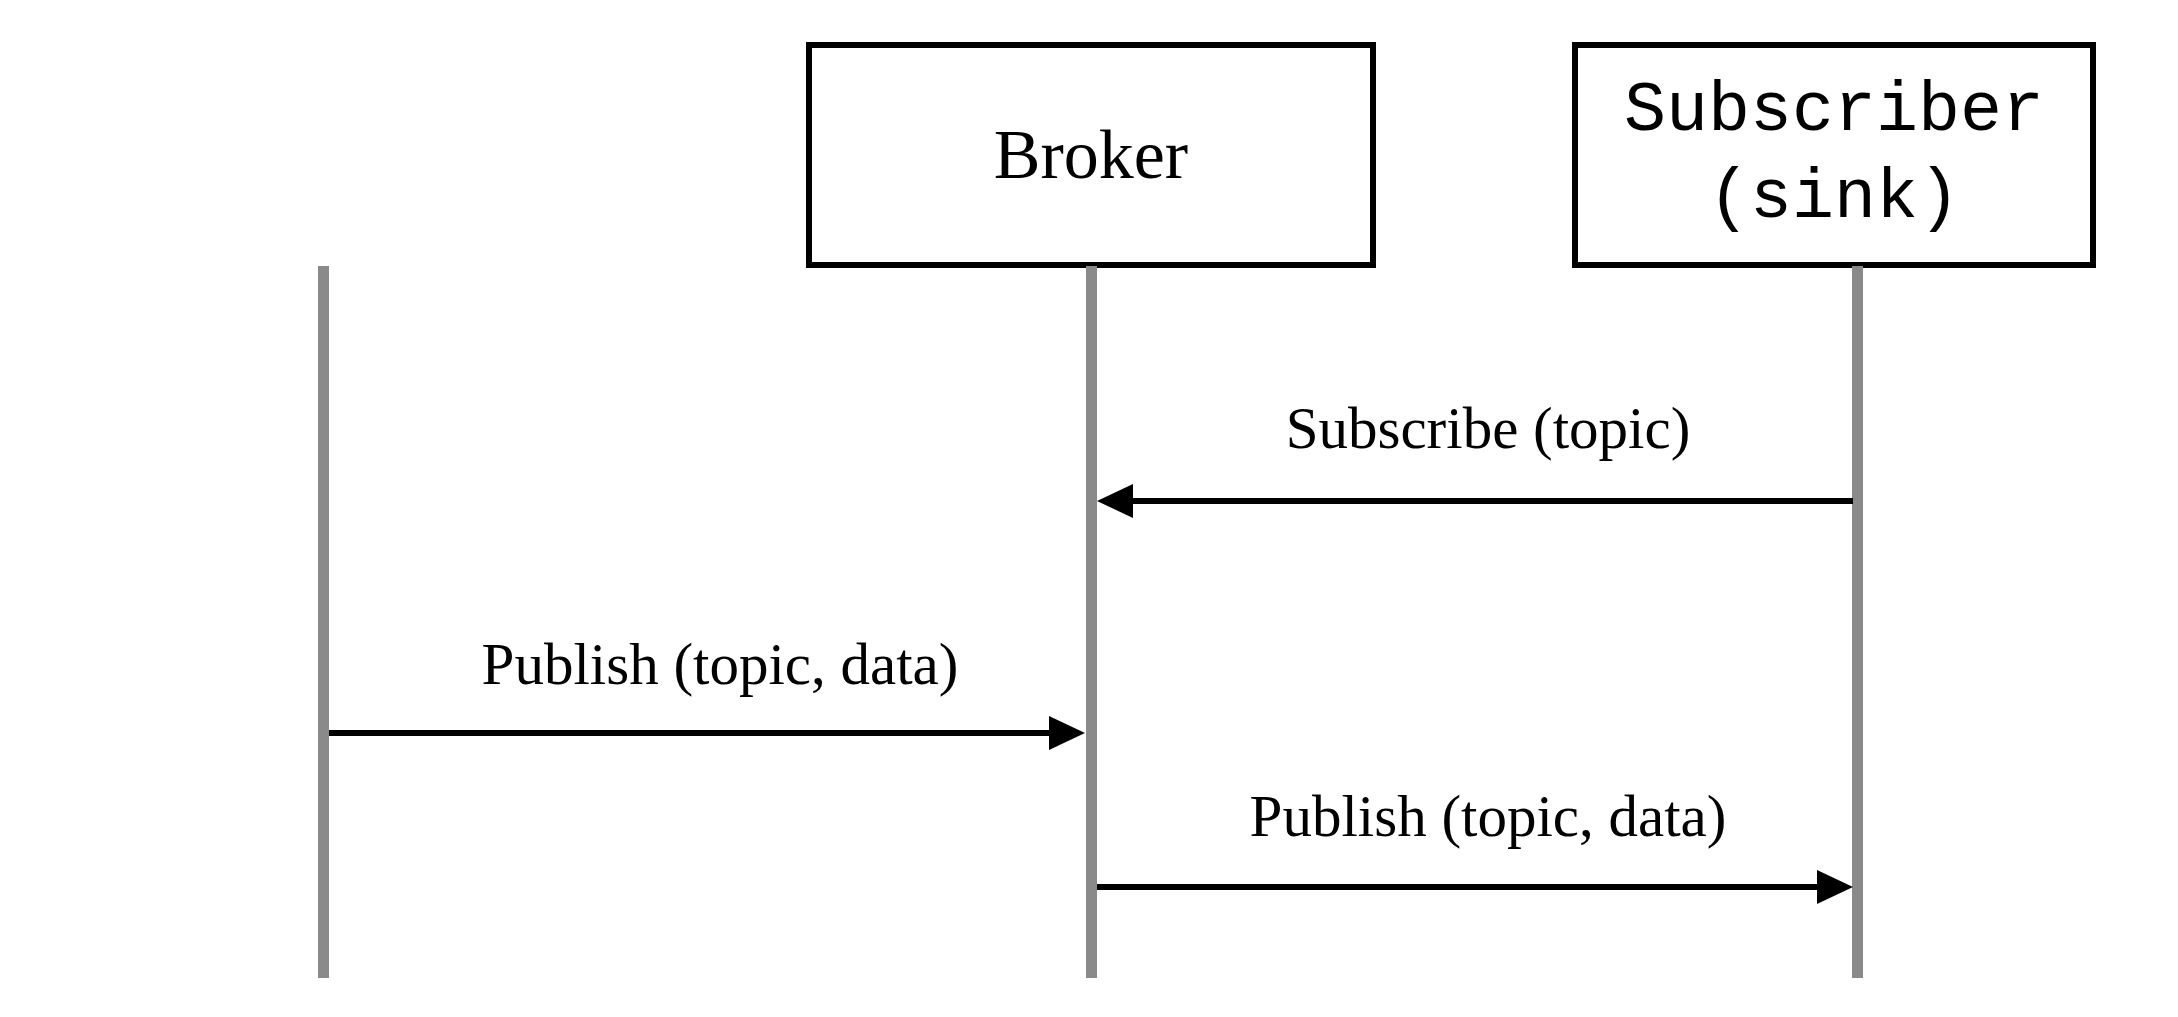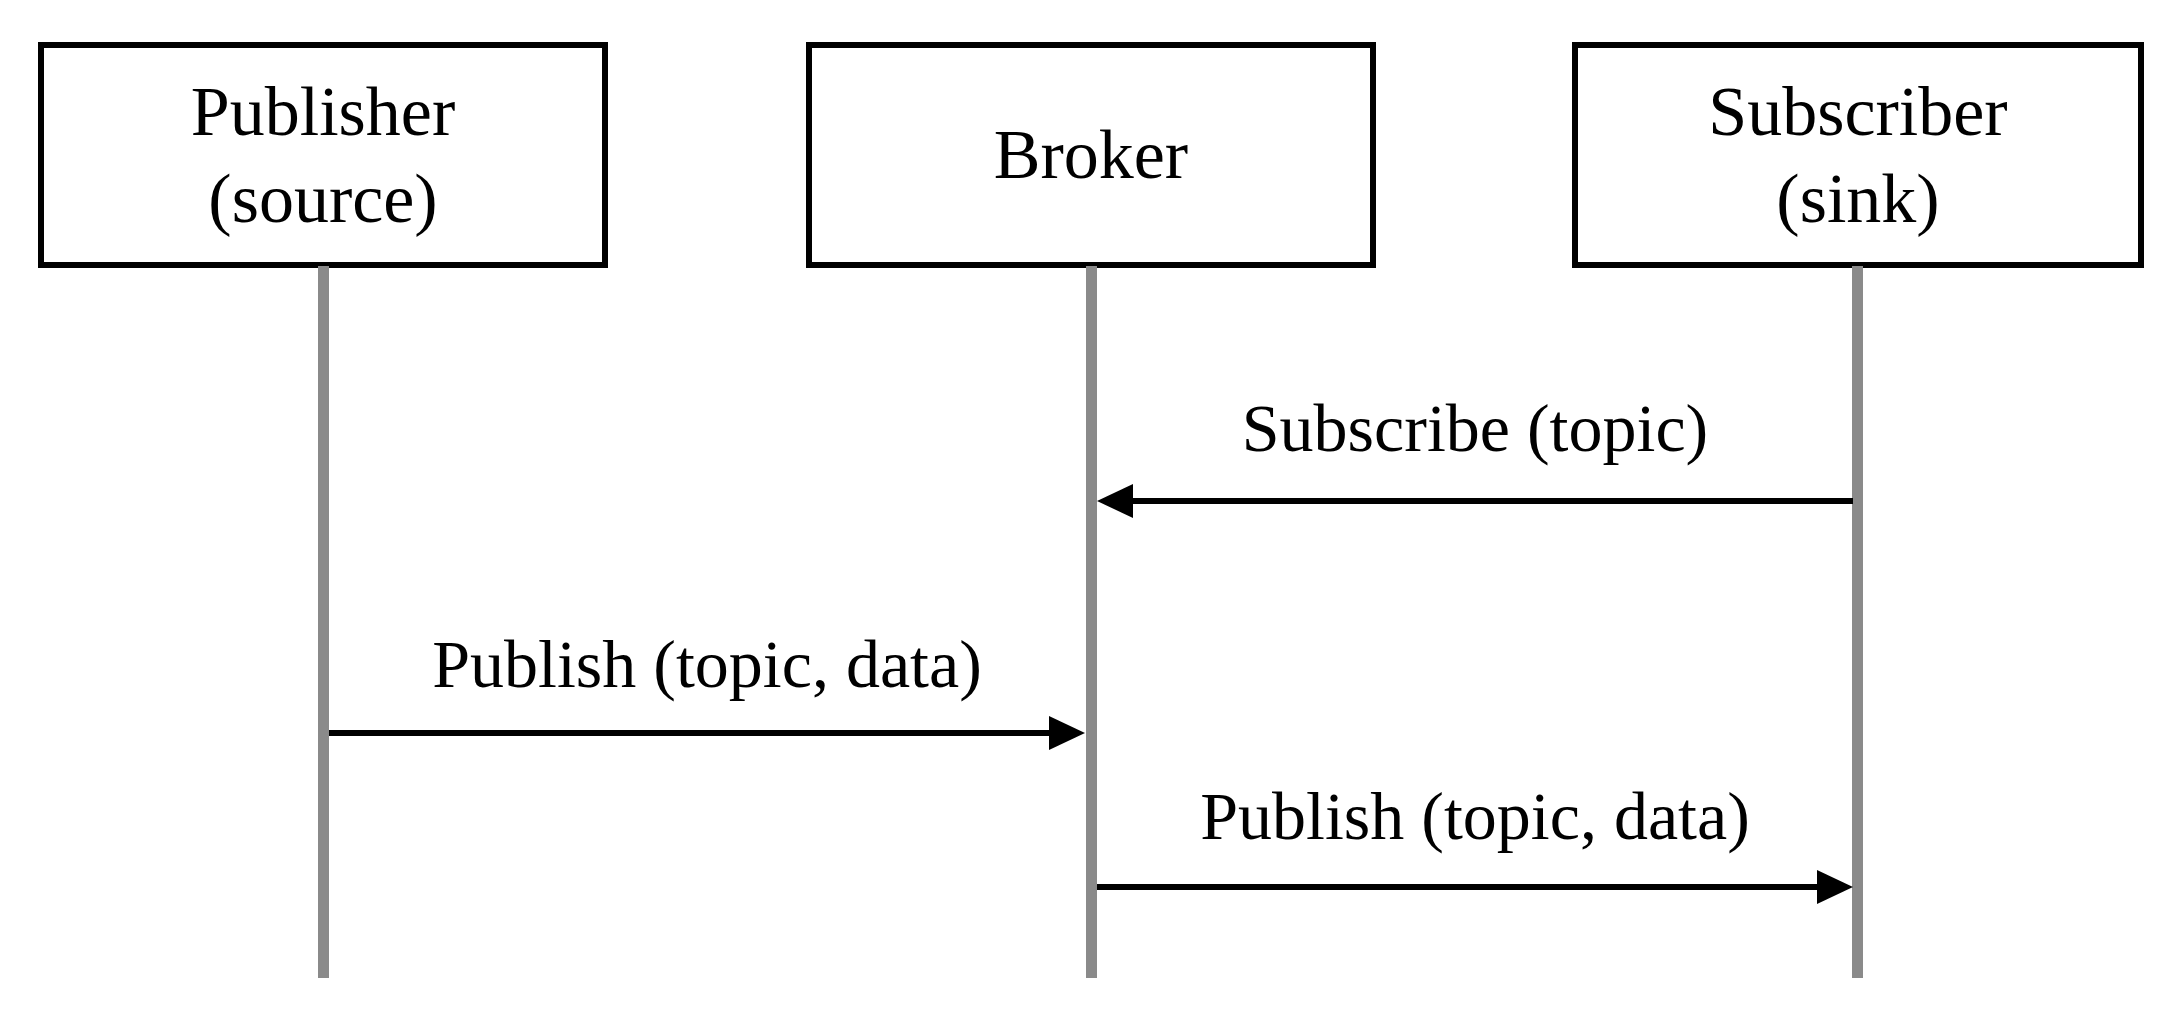--- a/index.html
+++ b/index.html
@@ -30,21 +30,21 @@
     justify-content: center;
   }
   .participant-box .label {
     font-size: 70px;
     line-height: 1.25;
     text-align: center;
     white-space: pre-line;
   }
   .box-publisher  { left: 38px;   width: 570px; }
   .box-broker     { left: 806px;  width: 570px; align-items: center; }
-  .box-subscriber { left: 1572px; width: 572px; }
+  .box-subscriber { left: 1572px; width: 524px; font-family: Liberation Mono, monospace; }
 
   
   .lifeline {
     position: absolute;
     top: 266px;
     height: 712px;
     width: 11px;
     background: var(--lifeline, #8a8a8a);
   }
   .lifeline-publisher  { left: 318px; }
@@ -75,38 +75,35 @@
   .arrow.dir-left  .shaft { left: 22px; right: 0; }
   .arrow.dir-left  .head  { left: 0;  border-right: 36px solid var(--line, #000000); }
 
   .arrow-subscribe { left: 1097px; width: 756px; top: 498px; }
   .arrow-publish-1 { left: 329px;  width: 756px; top: 730px; }
   .arrow-publish-2 { left: 1097px; width: 756px; top: 884px; }
 
   
   .message-label {
     position: absolute;
-    font-size: 68px;
+    font-size: 59px;
     line-height: 60px;
     text-align: center;
     white-space: nowrap;
+    margin-left: 13px;
   }
   .label-subscribe { left: 1097px; width: 756px; top: 398px; }
   .label-publish-1 { left: 329px;  width: 756px; top: 634px; }
   .label-publish-2 { left: 1097px; width: 756px; top: 786px; }
 </style>
 </head>
 <body>
 
 <div class="canvas">
 
-  <div class="participant-box box-publisher">
-    <div class="label">Publisher
-(source)</div>
-  </div>
   <div class="participant-box box-broker">
     <div class="label">Broker</div>
   </div>
   <div class="participant-box box-subscriber">
     <div class="label">Subscriber
 (sink)</div>
   </div>
 
   <div class="lifeline lifeline-publisher"></div>
   <div class="lifeline lifeline-broker"></div>

